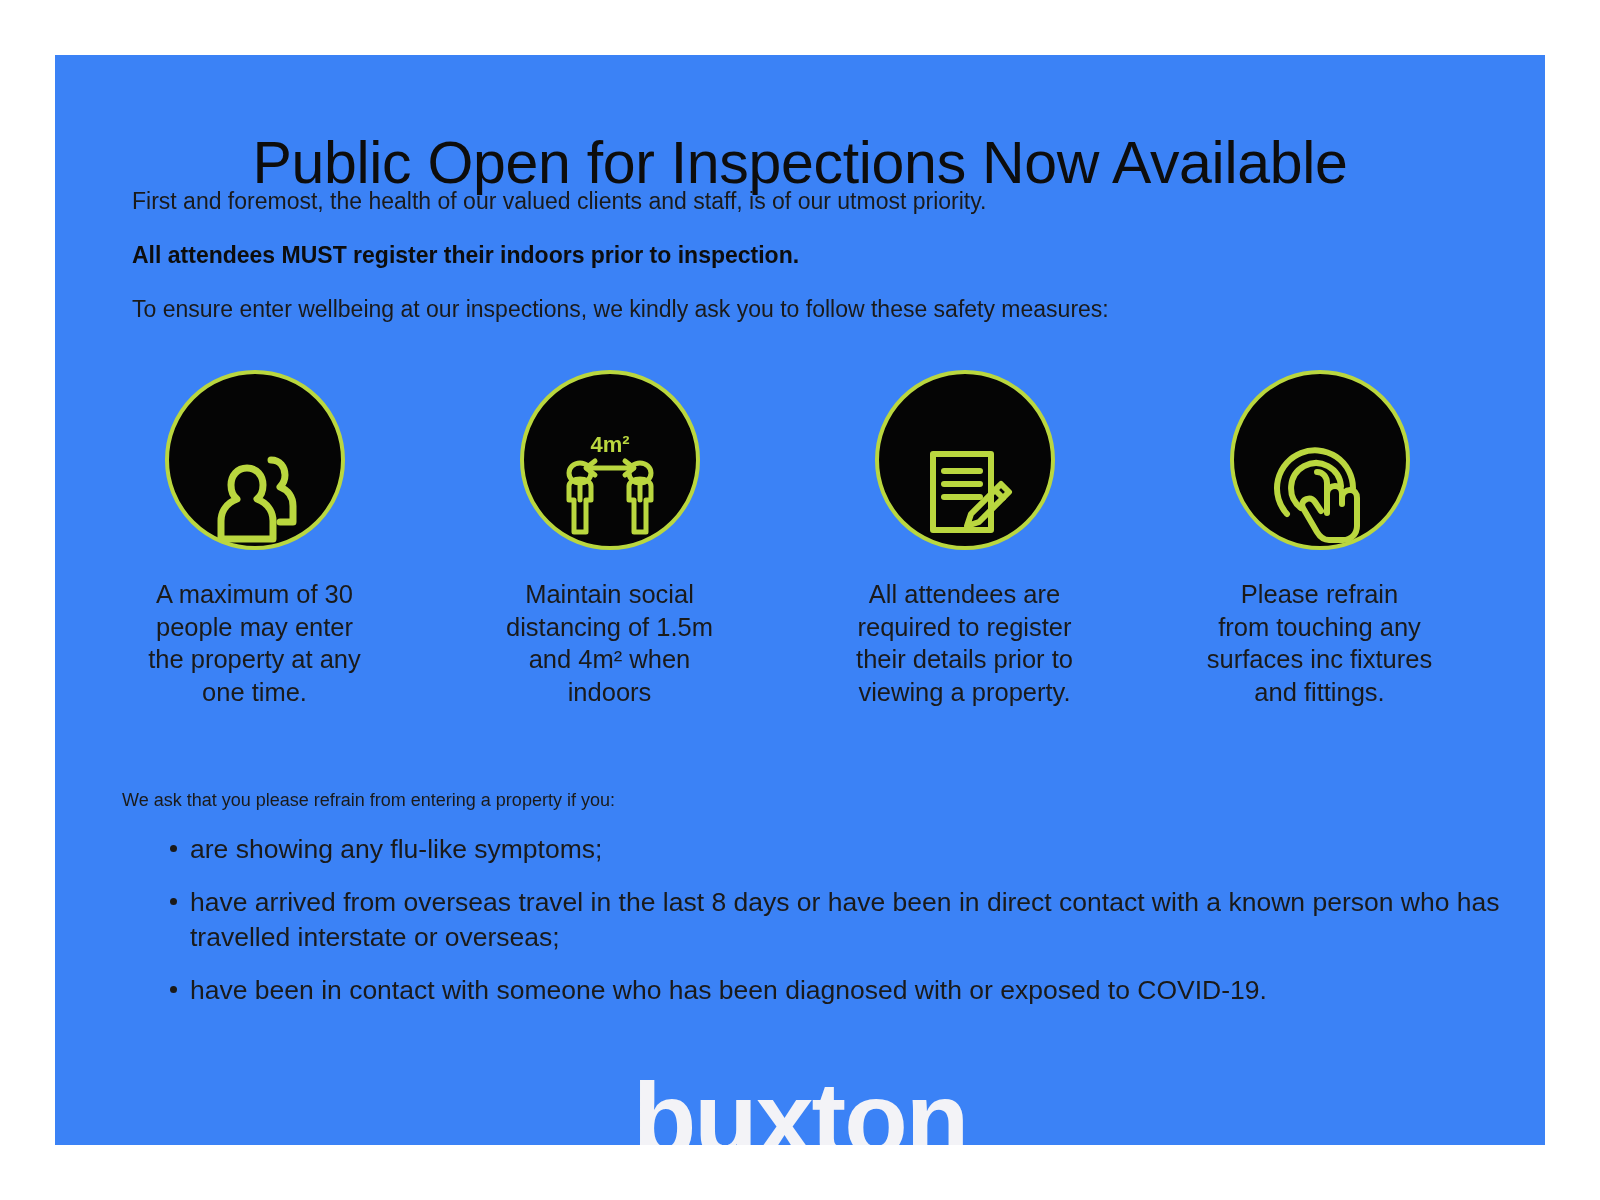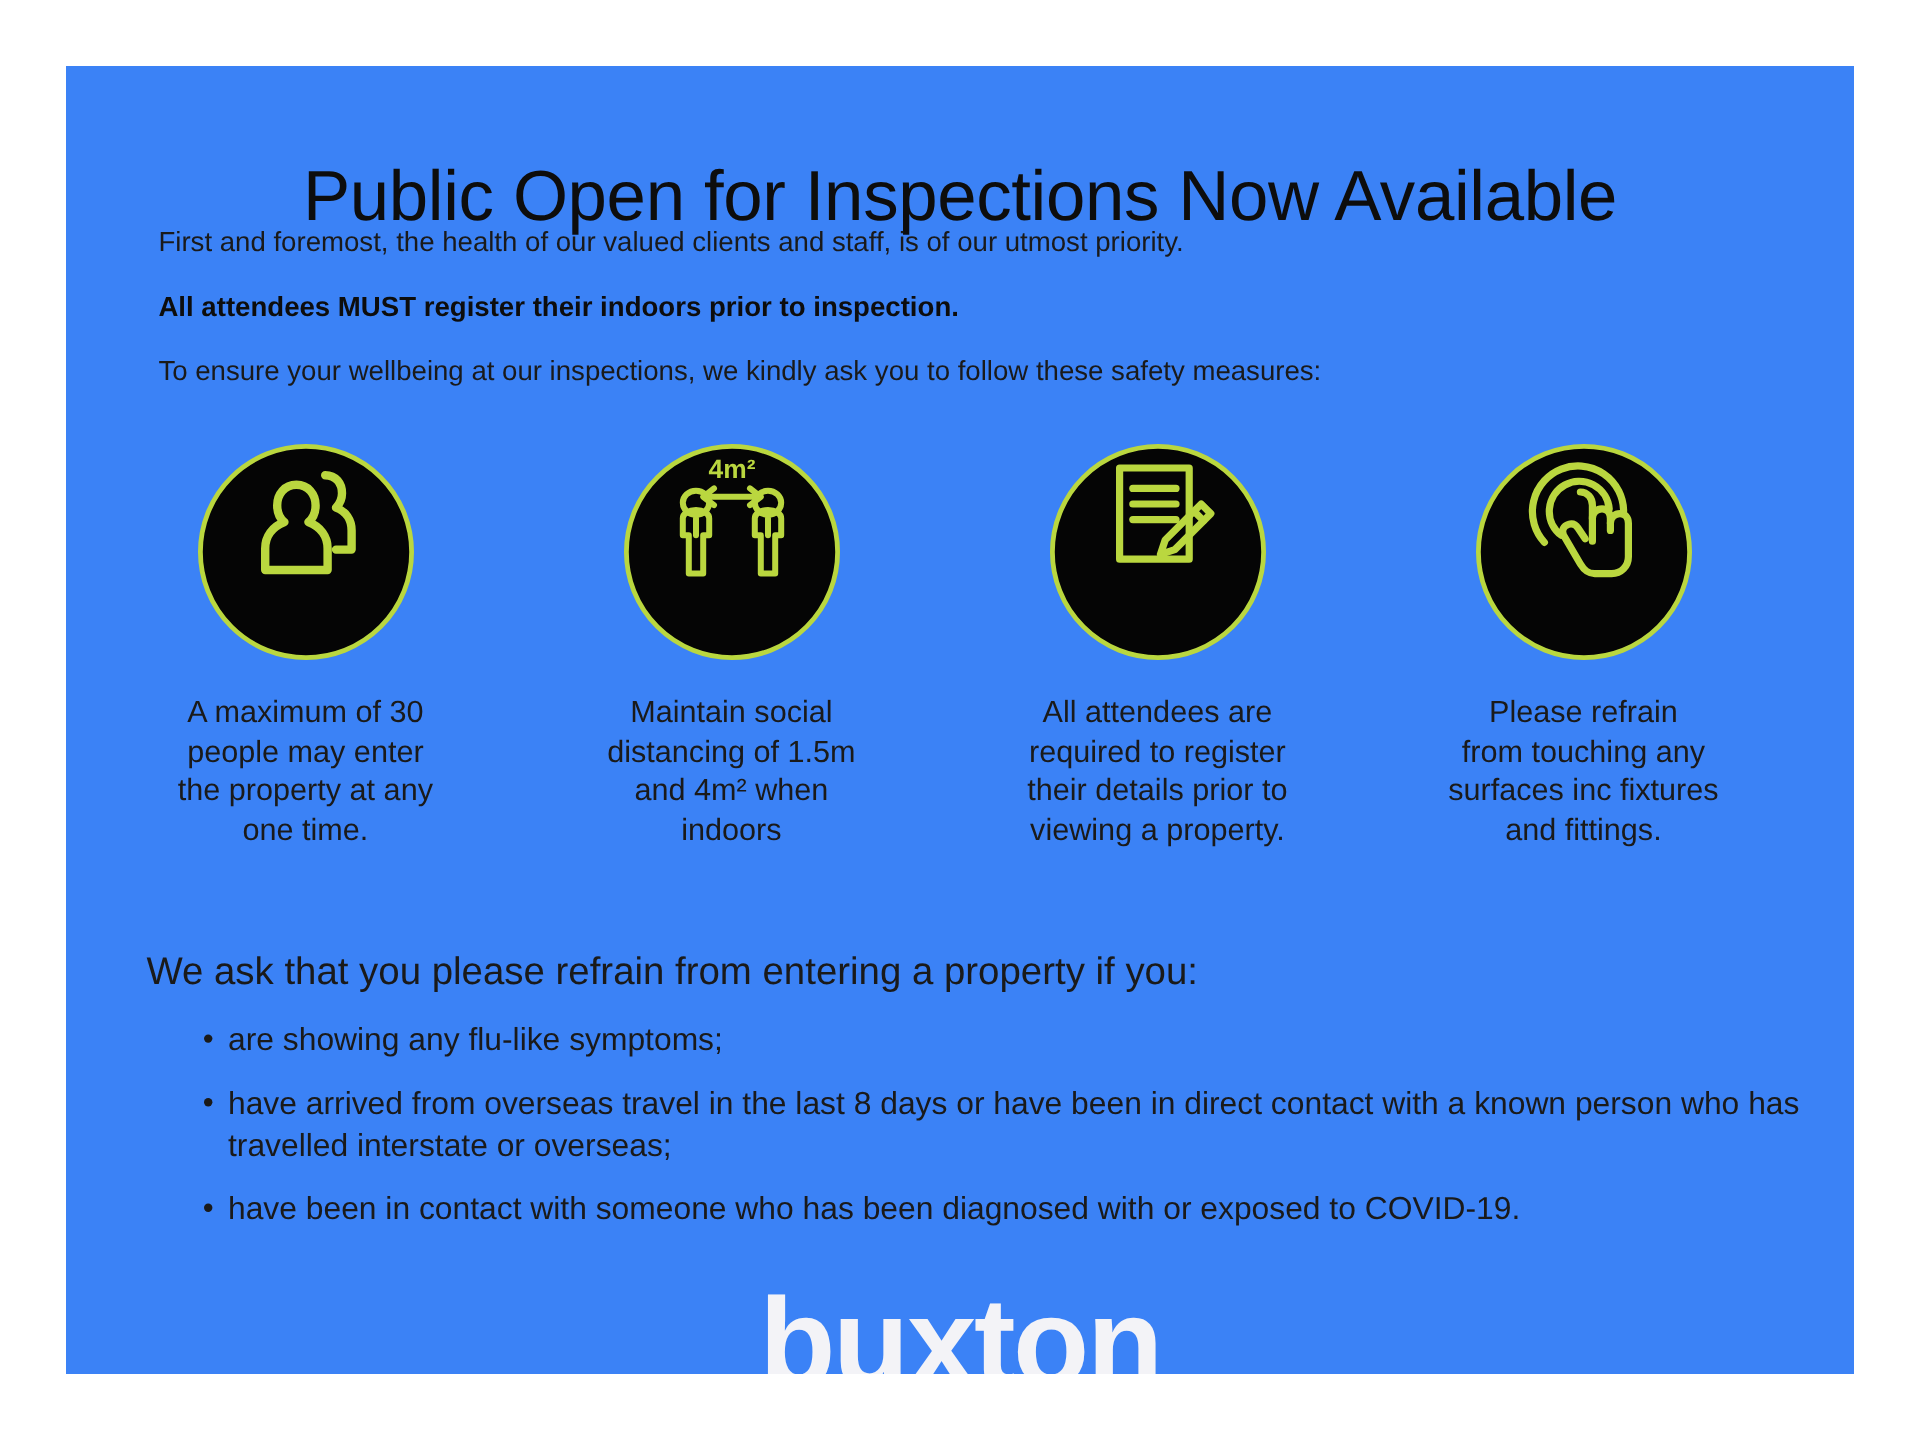--- a/index.html
+++ b/index.html
@@ -80,21 +80,21 @@
   .icon-col:first-child { margin-left: 22px; }
 
   .badge {
     width: 180px;
     height: 180px;
     border-radius: 50%;
     background: #050505;
     border: 4px solid #bad73f;
     box-sizing: border-box;
     display: flex;
-    align-items: flex-start;
+    align-items: flex-end;
     justify-content: center;
   }
   .badge svg { display: block; }
 
   .caption {
     margin-top: 28px;
     text-align: center;
     font-size: 25.5px;
     line-height: 1.28;
     color: #1a1a1a;
@@ -104,21 +104,21 @@
 
   
   .bottom {
     position: absolute;
     left: 67px;
     top: 735px;
     width: 1380px;
   }
   .bottom-lead {
     margin: 0 0 20px 0;
-    font-size: 32px;
+    font-size: 18px;
     color: #1a1a1a;
     line-height: 1.22;
   }
   .bullets {
     margin: 0;
     padding: 0;
     list-style: none;
   }
   .bullets li {
     position: relative;
@@ -157,21 +157,21 @@
 
 <div id="poster-root">
 
   <div class="panel">
 
     <h1 class="title">Public Open for Inspections Now Available</h1>
 
     <div class="intro intro-top">
       <p>First and foremost, the health of our valued clients and staff, is of our utmost priority.</p>
       <p class="bold">All attendees MUST register their indoors prior to inspection.</p>
-      <p>To ensure your wellbeing at our inspections, we kindly ask you to follow these safety measures:</p>
+      <p>To ensure enter wellbeing at our inspections, we kindly ask you to follow these safety measures:</p>
     </div>
 
     <div class="icon-row">
 
       <div class="icon-col">
         <div class="badge">
           <svg width="108" height="108" viewBox="0 0 108 108">
             <g fill="none" stroke="#bad73f" stroke-width="7" stroke-linejoin="round" stroke-linecap="round">
               <path d="M70 22 c9 0 14 7 14 15 c0 5 -2 9 -5 12 c8 3 13 10 13 19 v16 h-13"></path>
               <path d="M46 30 c10 0 16 8 16 17 c0 6 -2 11 -6 14 c10 4 16 12 16 22 v18 h-52 v-18 c0 -10 6 -18 16 -22 c-4 -3 -6 -8 -6 -14 c0 -9 6 -17 16 -17 z"></path>

